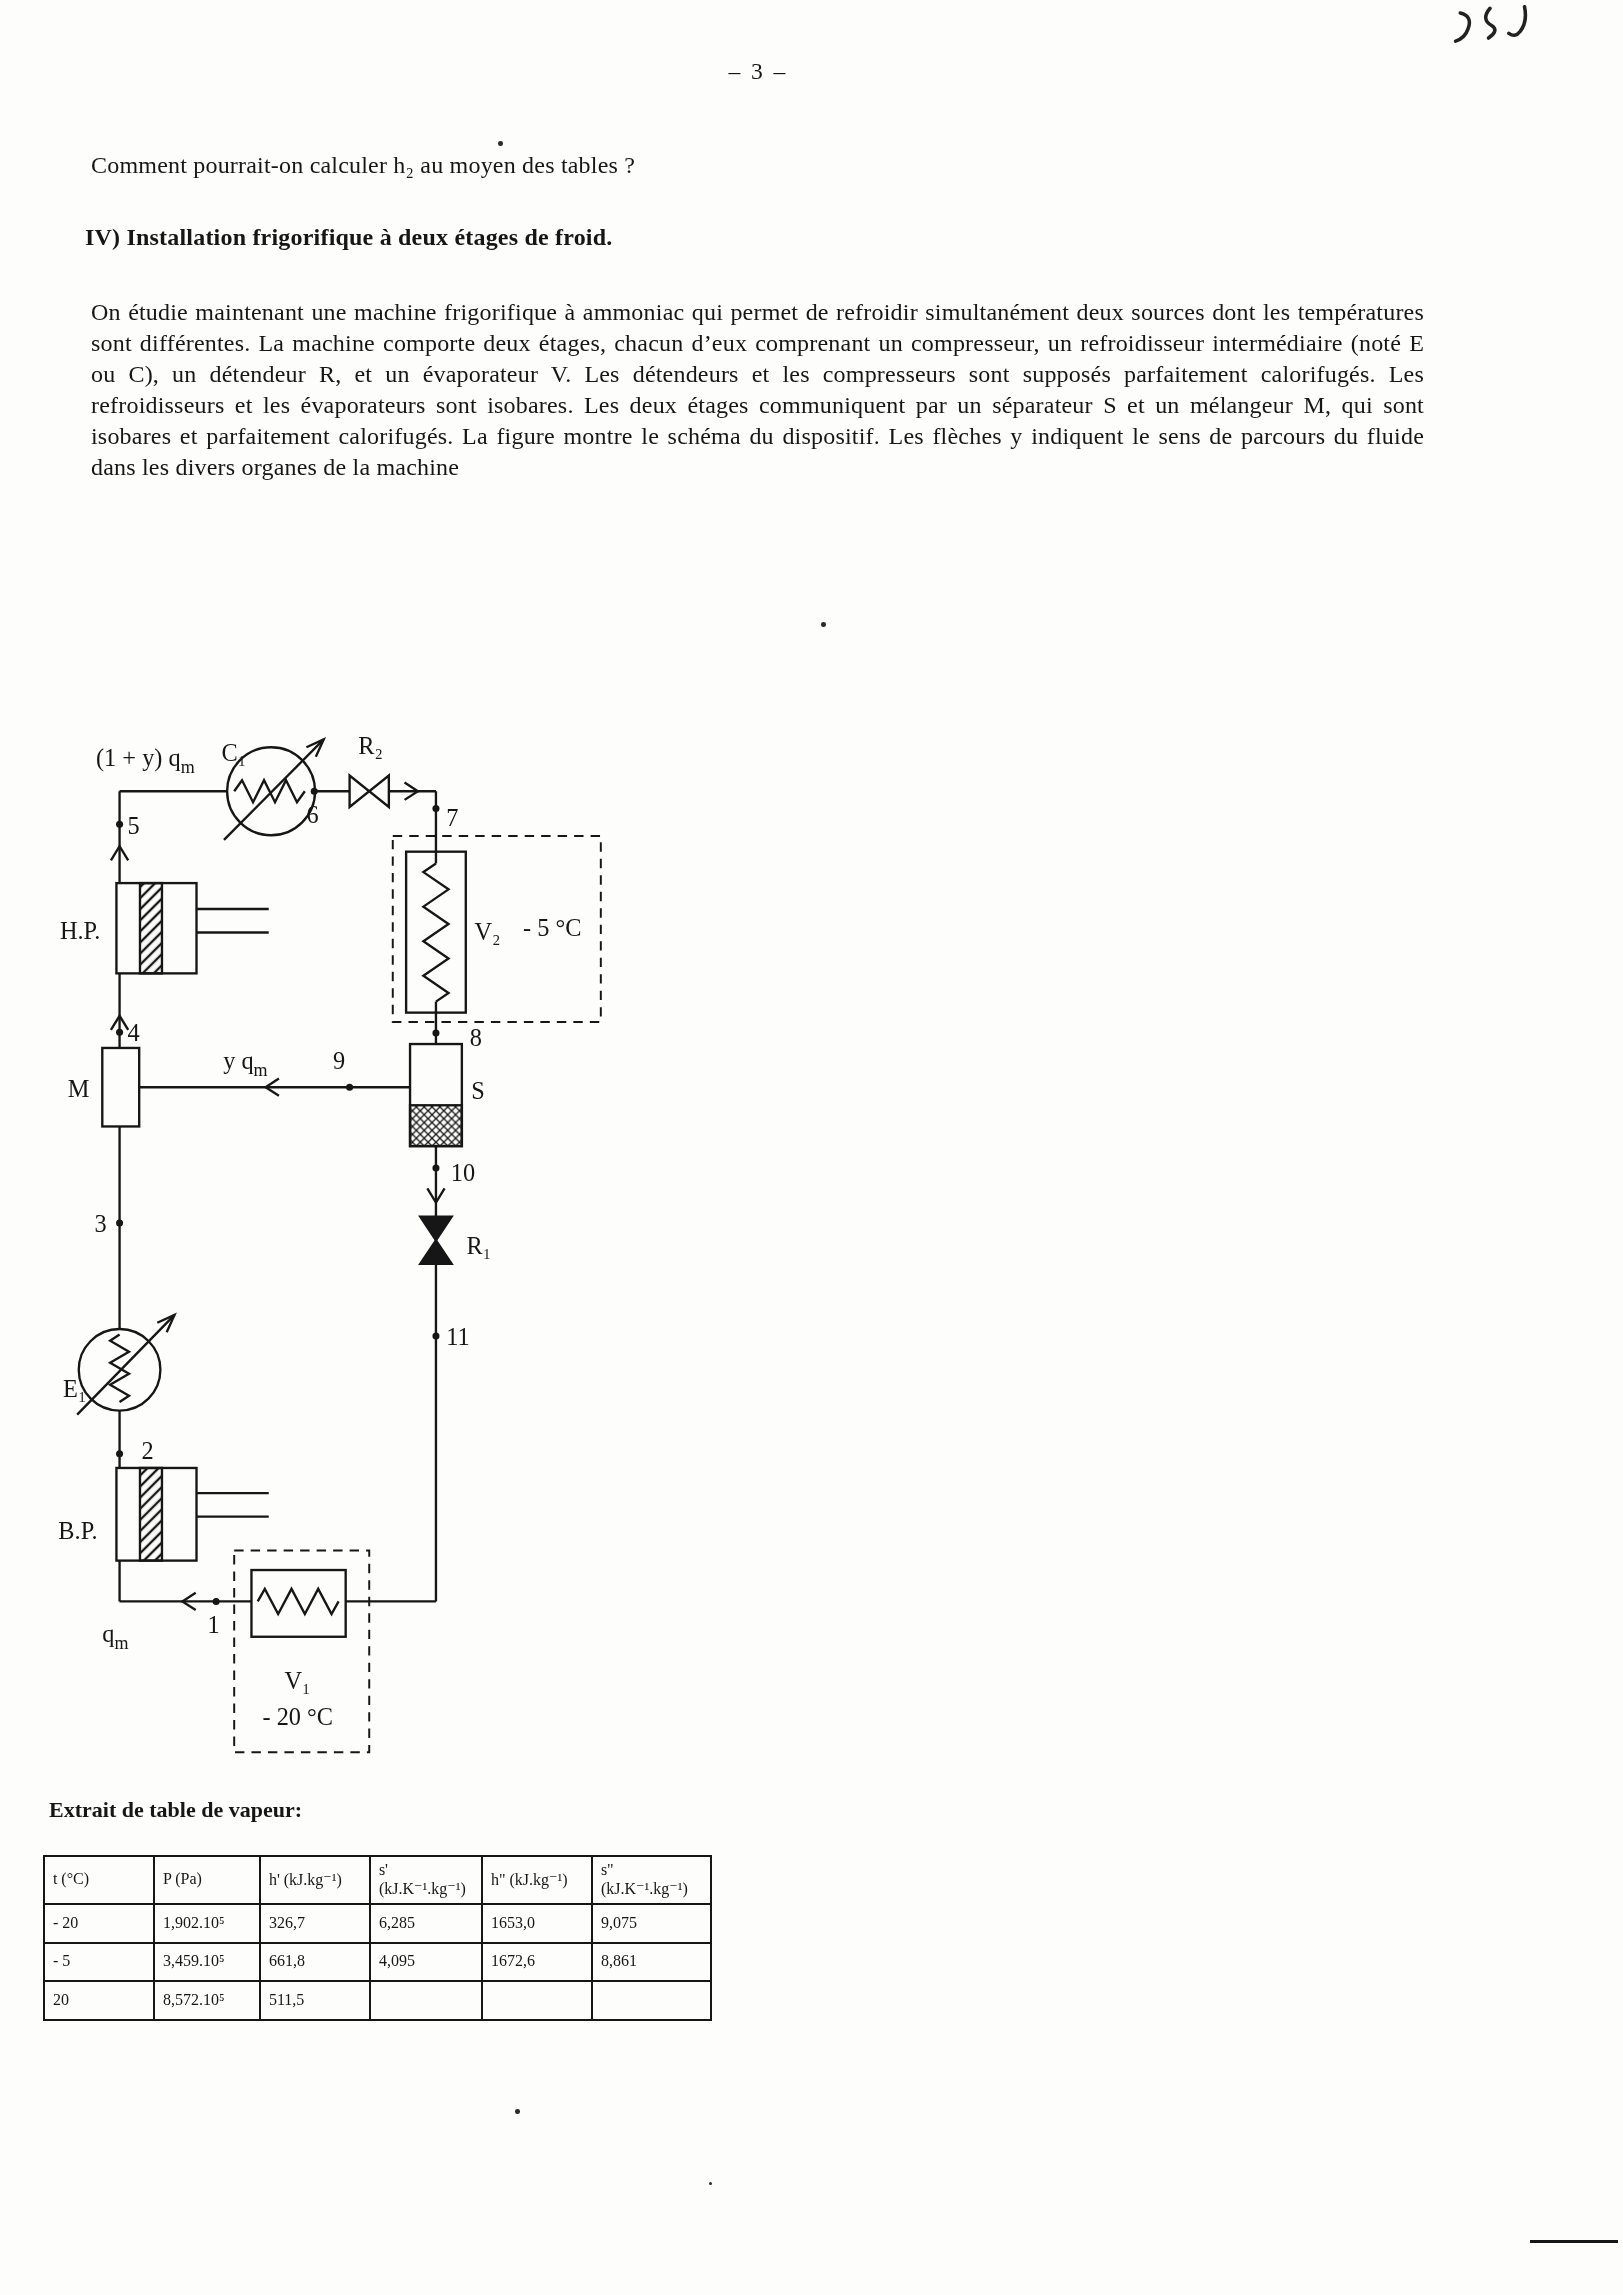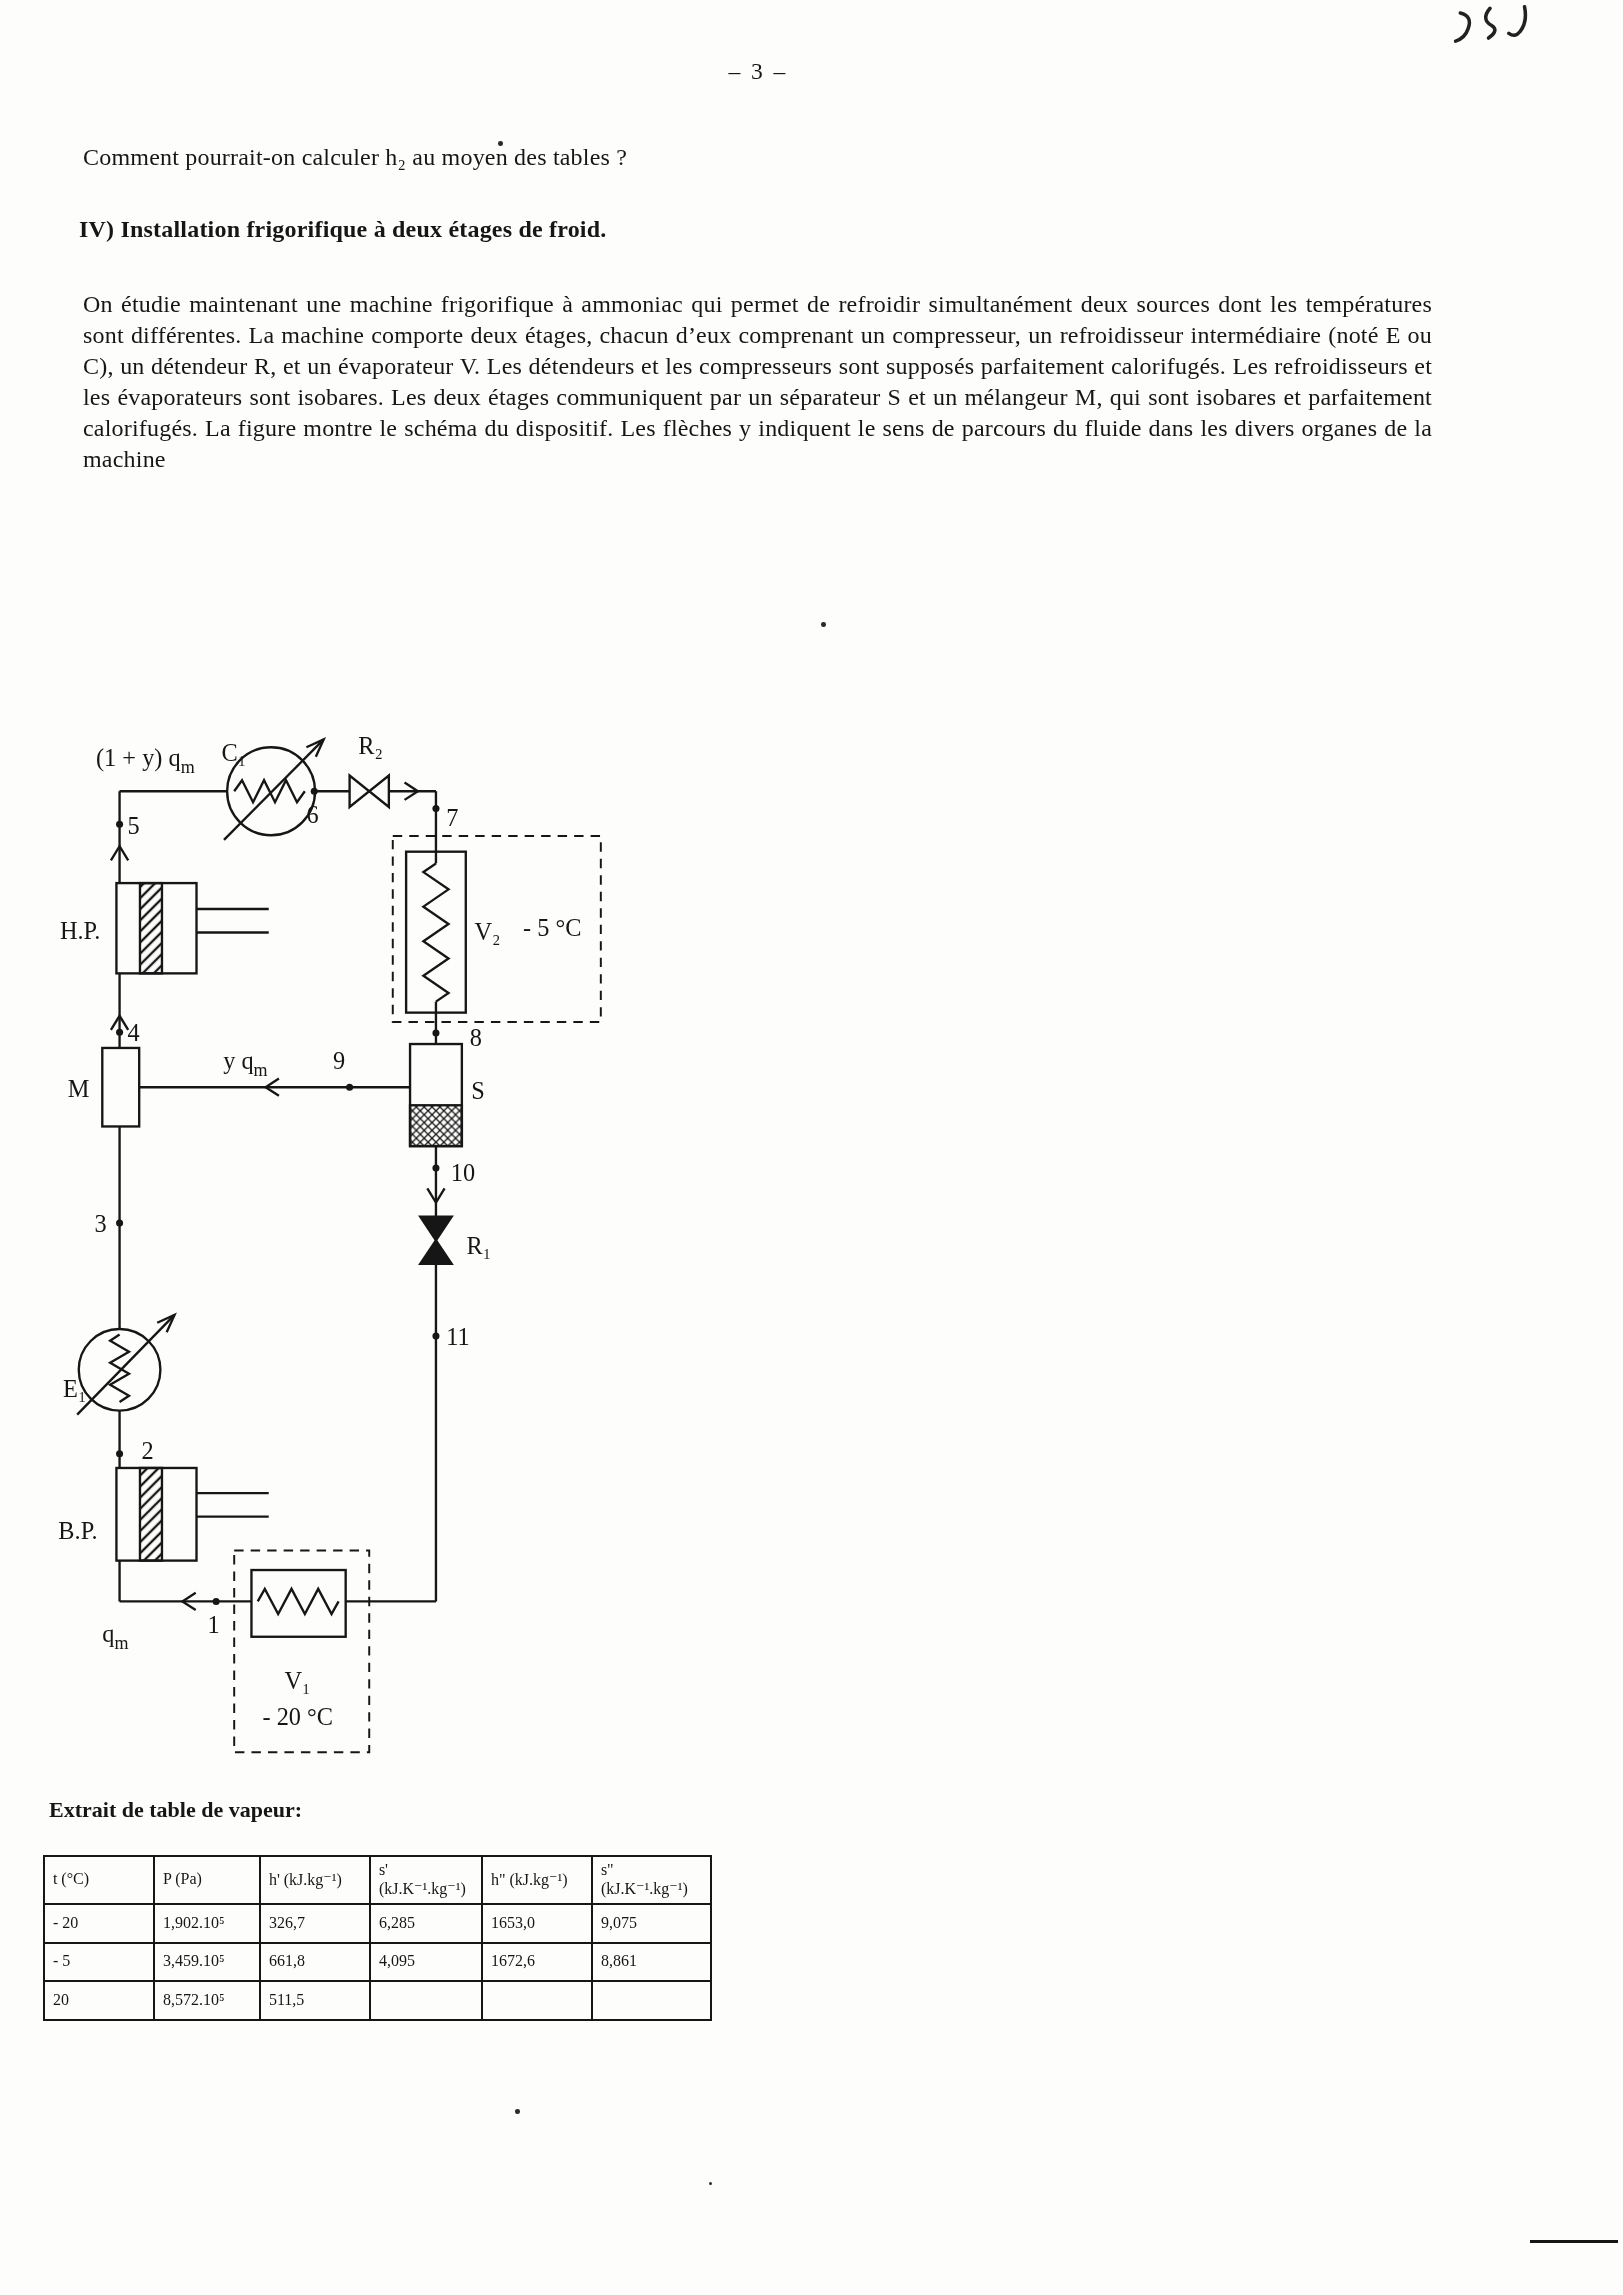--- a/index.html
+++ b/index.html
@@ -4,23 +4,23 @@
 <style>
   html,body { margin:0; padding:0; background:#d8d8d8; }
   .page {
     position:relative; width:1623px; height:2295px; background:#fdfdfc;
     font-family:"Liberation Serif","DejaVu Serif",serif; color:#161616; overflow:hidden;
   }
   .page-number { position:absolute; top:58px; left:0; width:1516px; text-align:center;
     font-size:23.6px; letter-spacing:2.4px; }
   .content { position:absolute; left:79px; top:138px; width:1357px;
     font-size:24px; line-height:31px; letter-spacing:0.2px; }
-  .content p { margin:4px; }
+  .content p { margin:12px; }
   .just { text-align:justify; }
-  .heading { font-size:24px; font-weight:bold; margin:41px 0 0 0; line-height:31px; }
+  .heading { font-size:24px; font-weight:bold; margin:41px 0 0 6px; line-height:31px; }
   .body-par { margin-top:44px !important; }
   .diagram { position:absolute; left:47px; top:730px; }
   .diagram text { font-size:31px; fill:#161616; font-family:"Liberation Serif","DejaVu Serif",serif; }
   .diagram .subm { font-size:23px; }
   .scribble { position:absolute; left:1449px; top:1.6px; }
   .table-title { position:absolute; left:49px; top:1797px; font-size:22px; font-weight:bold; }
   table.steam { position:absolute; left:43px; top:1855px; border-collapse:collapse;
     font-size:16px; border:2.4px solid #161616; }
   .steam th, .steam td { border:2px solid #161616; font-weight:normal; text-align:left;
     padding:3.9px 6.3px 5.5px 7.9px; height:27px; vertical-align:middle; }

